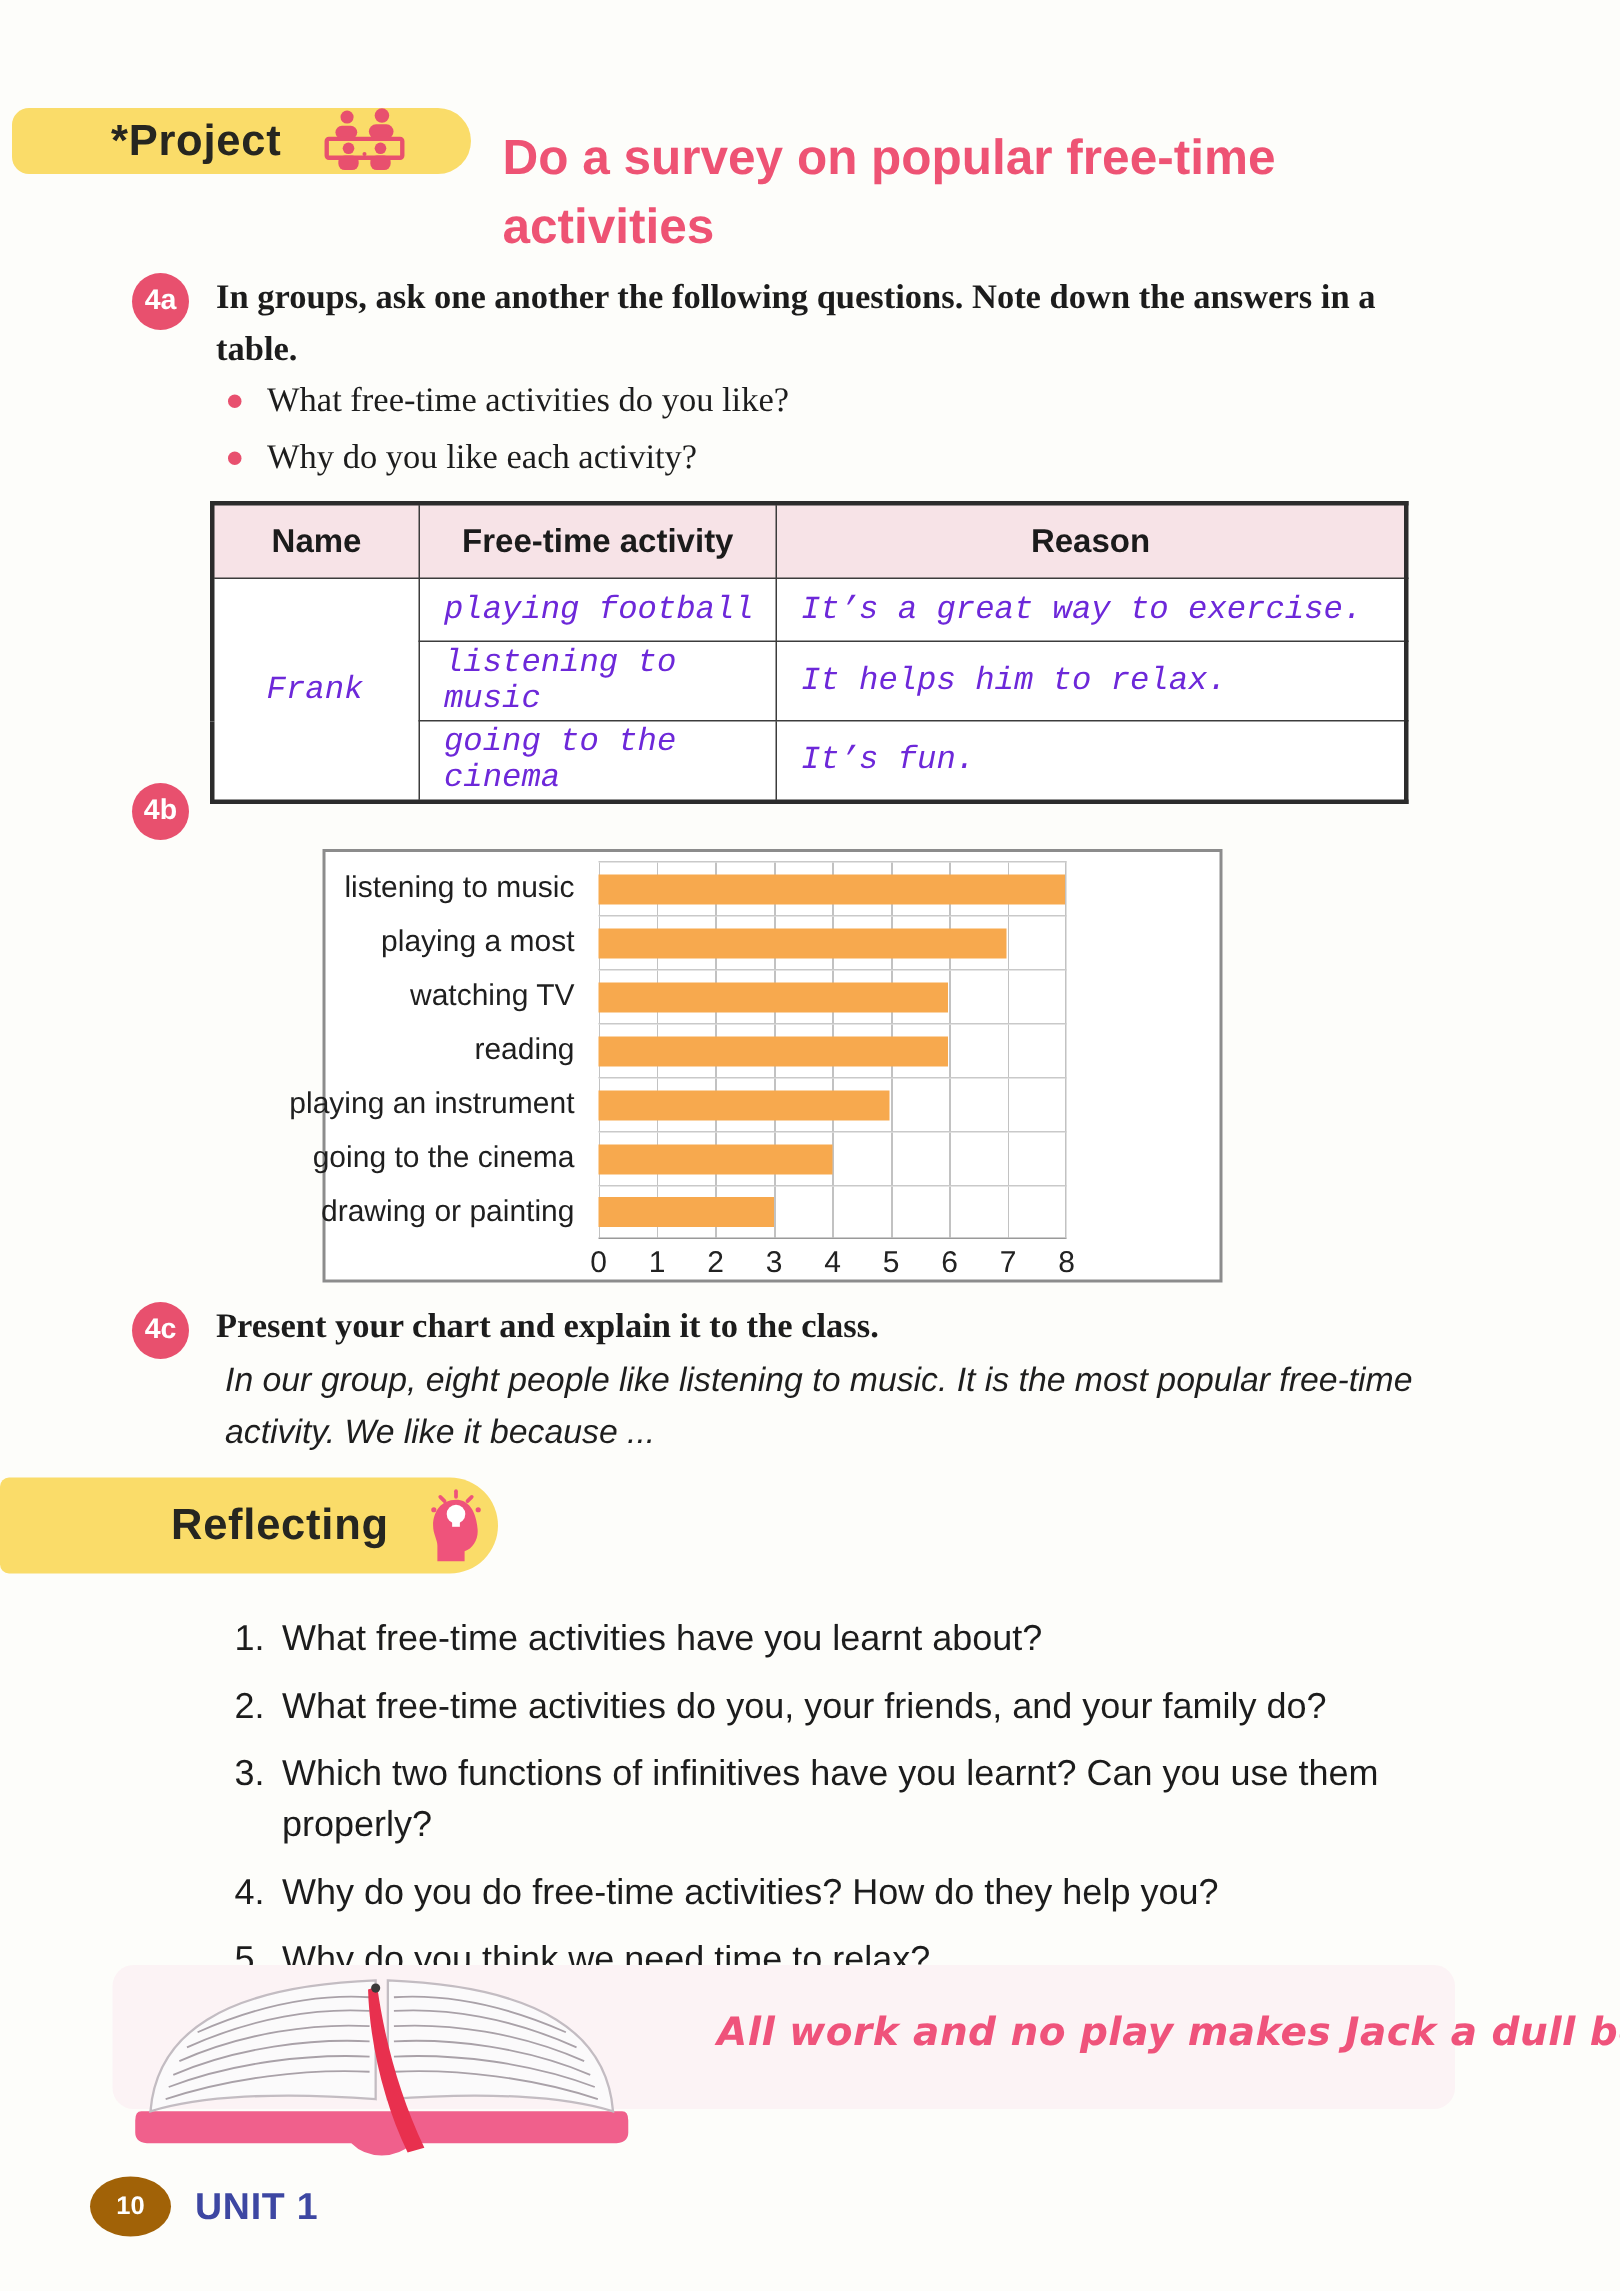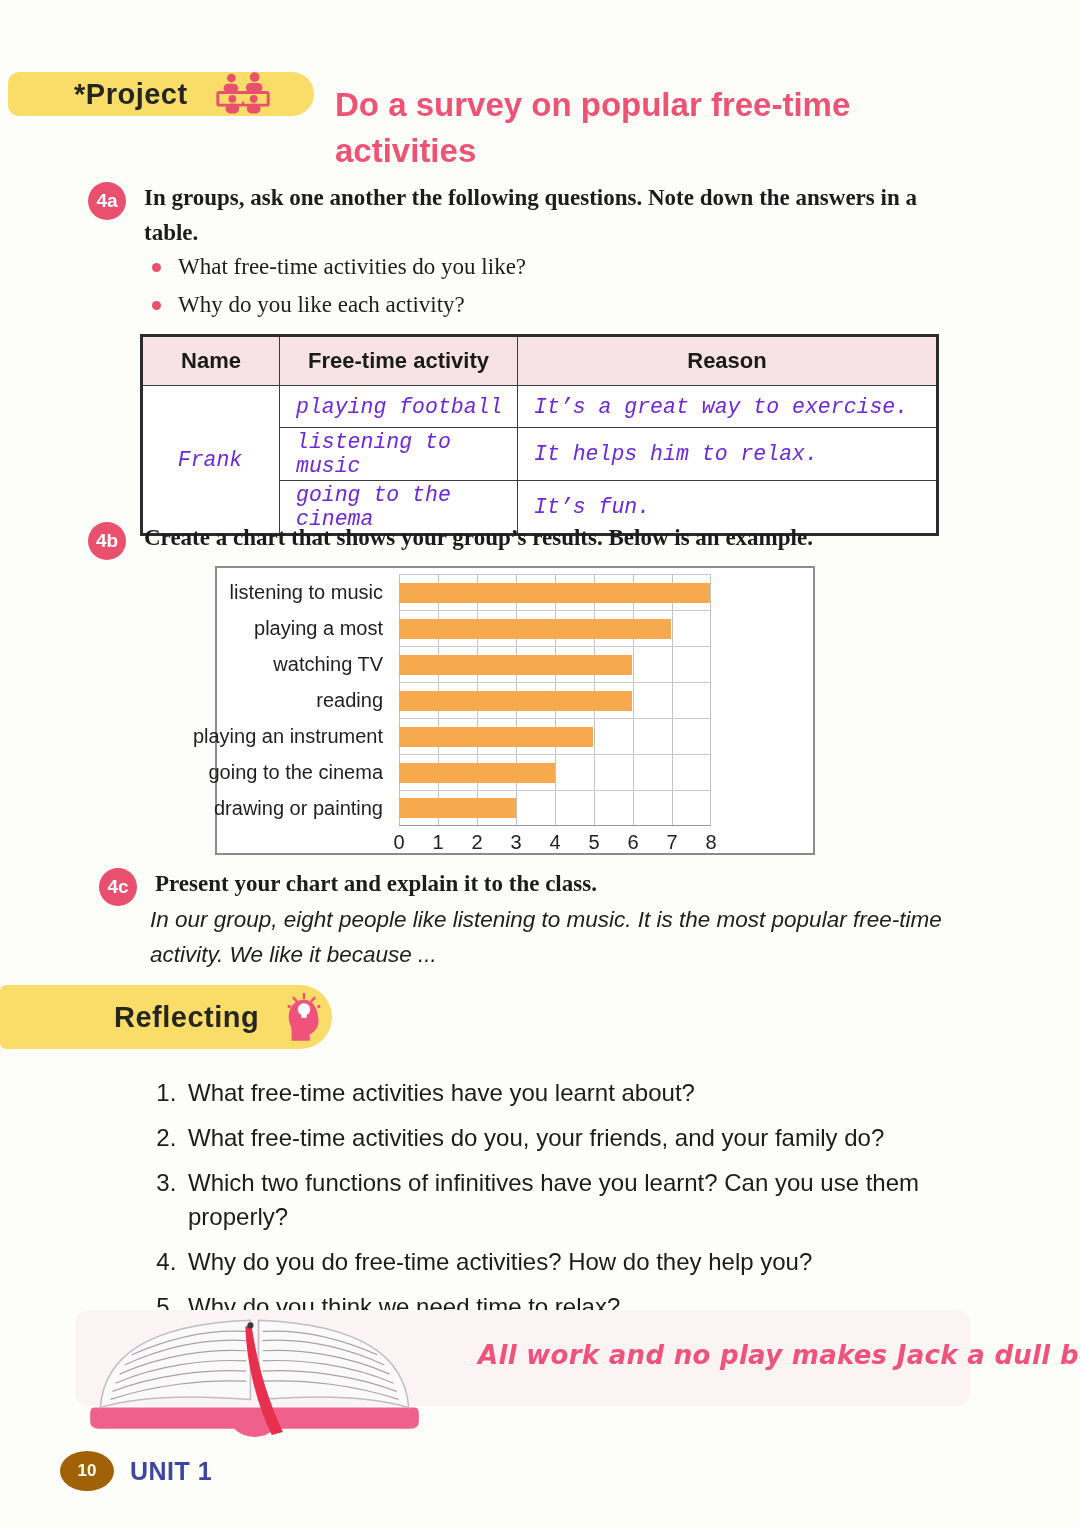--- a/index.html
+++ b/index.html
@@ -14,21 +14,21 @@
   .pill-icon { margin-left:24px; display:flex; }
 
   
   .main-title { position:absolute; left:335px; top:82px; width:578px;
     font-weight:bold; font-size:33px; line-height:1.38; color:#ee5374; }
 
   
   .section-row { position:absolute; display:flex; align-items:flex-start; }
   .sec-4a { left:88px; top:181px; }
   .sec-4b { left:88px; top:521px; }
-  .sec-4c { left:99px; top:867px; }
+  .sec-4c { left:88px; top:867px; }
   .badge { flex:0 0 auto; width:38px; height:38px; border-radius:50%; background:#e8506e;
     color:#fff; font-weight:bold; font-size:19px; display:flex; align-items:center; justify-content:center; margin-top:1px; }
   .instr { margin-left:18px; width:800px; font-family:"Liberation Serif", serif; font-weight:700;
     font-size:23px; line-height:1.5; color:#1c1c1c; }
 
   
   .bullets { position:absolute; left:152px; top:254px; }
   .bullet { display:flex; align-items:center; margin-bottom:12px;
     font-family:"Liberation Serif", serif; font-size:23px; color:#1d1d1d; }
   .dot { width:9px; height:9px; border-radius:50%; background:#e8506e; margin-right:17px; flex:0 0 auto; }
@@ -150,21 +150,20 @@
     </tr>
     <tr>
       <td>going to the cinema</td>
       <td>It’s fun.</td>
     </tr>
   </tbody>
 </table>
 
 <div class="section-row sec-4b">
   <div class="badge">4b</div>
-  <div class="instr">Create a chart that shows your group’s results. Below is an example.</div>
 </div>
 
 <div class="chart">
   <div id="chart-rows">
       <div class="crow">
         <div class="clabel">listening to music</div>
         <div class="ctrack">
           <div class="cbar" style="width: 100%; background: rgb(247, 169, 78);"></div>
         </div>
       </div>

